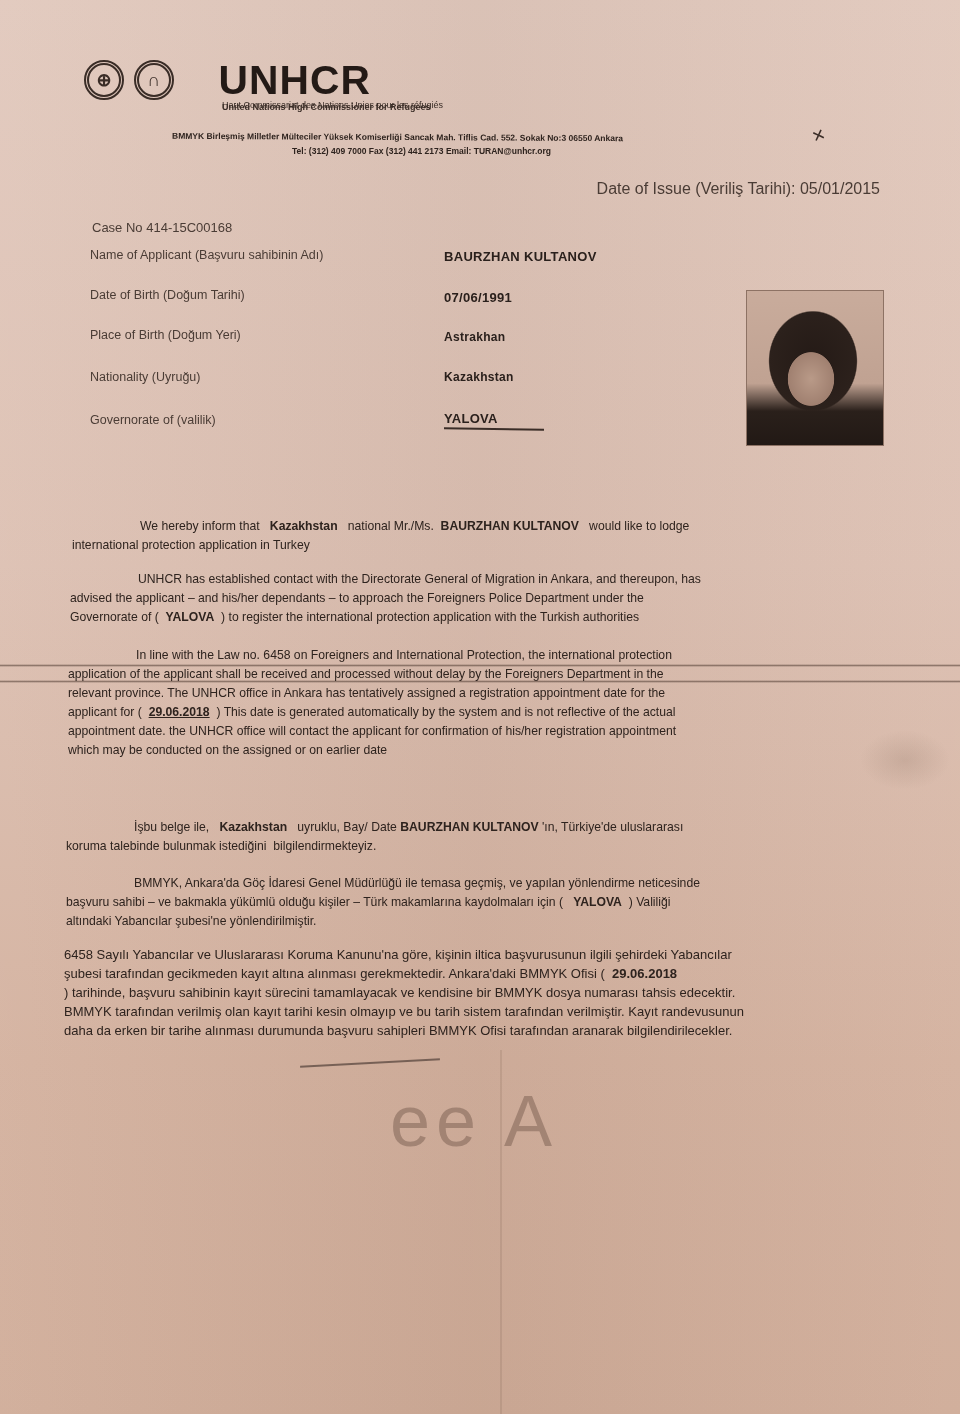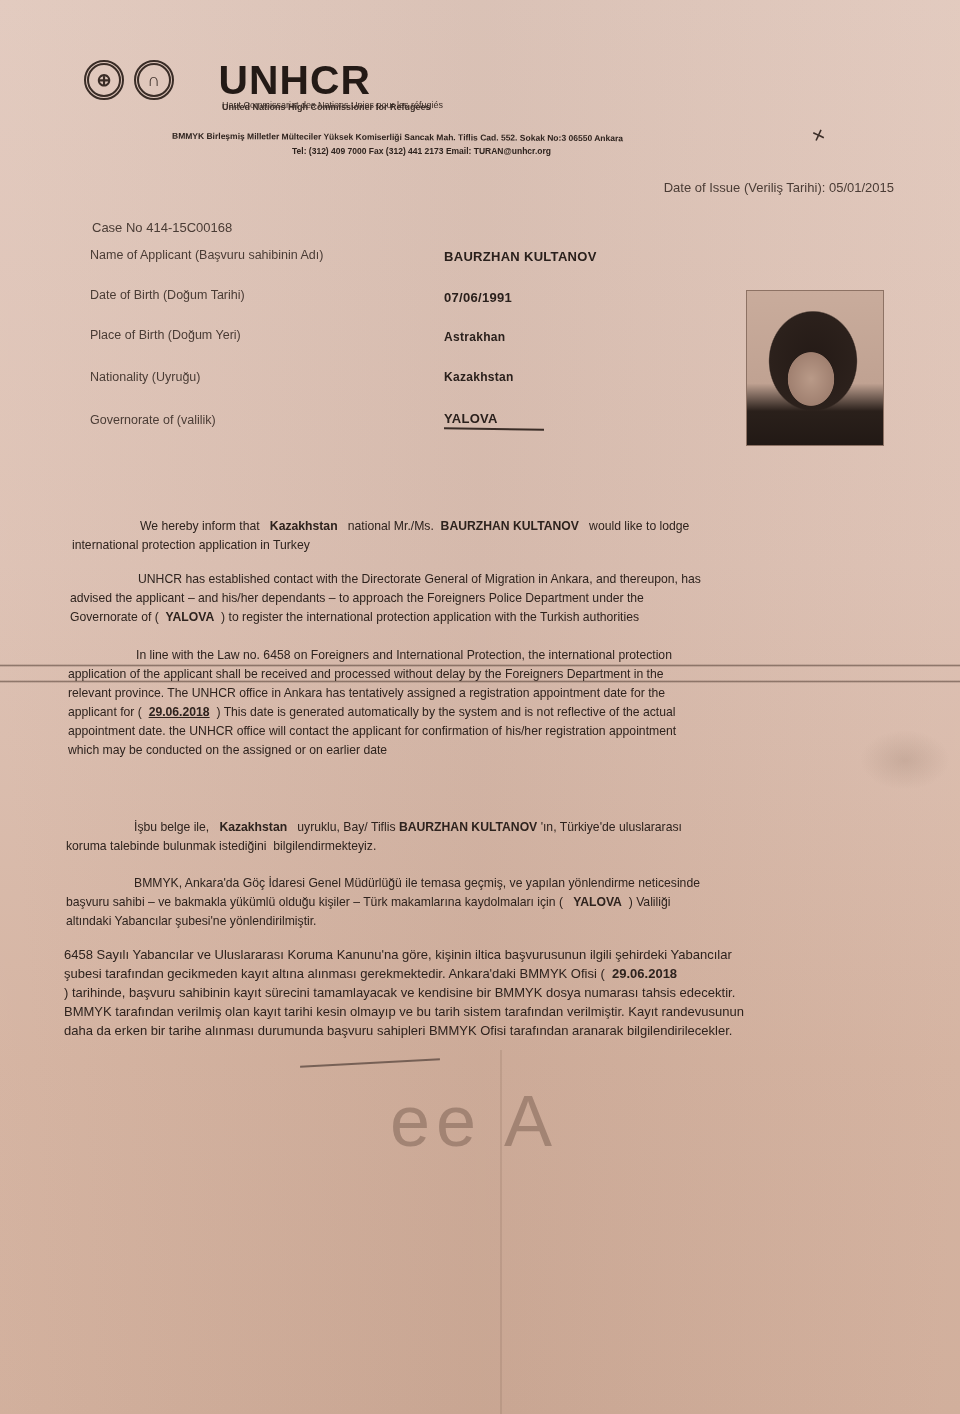--- a/index.html
+++ b/index.html
@@ -45,21 +45,21 @@
     position: absolute; left: 172px; top: 132px; font-size: 8.5px; font-weight: bold;
     color: #2e231e; white-space: nowrap; transform: rotate(0.3deg);
   }
   .addr2 {
     position: absolute; left: 292px; top: 146px; font-size: 8.5px; font-weight: bold;
     color: #2e231e; white-space: nowrap;
   }
   .pen-mark { position: absolute; left: 812px; top: 126px; font-size: 16px; color: #3a2d27; transform: rotate(-20deg); }
 
   .case-no { position: absolute; left: 92px; top: 176px; font-size: 13px; color: #4a3c35; margin-top: 44px; }
-  .issue-date { position: absolute; right: 66px; top: 180px; font-size: 13px; color: #4a3c35; }
+  .issue-date { position: absolute; right: 80px; top: 180px; font-size: 16px; color: #4a3c35; }
 
   .field-label { position: absolute; left: 90px; font-size: 12.5px; color: #4a3c35; }
   .field-value { position: absolute; left: 444px; font-size: 13px; font-weight: bold; color: #2a201c; letter-spacing: 0.3px; }
   .underline-pen { position: absolute; left: 444px; top: 428px; width: 100px; height: 2px; background: #3a2d27; transform: rotate(1deg); }
 
   .photo {
     position: absolute; left: 746px; top: 290px; width: 136px; height: 154px;
     background:
       radial-gradient(ellipse 38px 44px at 64px 88px, #b99a88 0%, #a08070 60%, rgba(0,0,0,0) 62%),
       radial-gradient(ellipse 62px 70px at 66px 70px, #241a16 0%, #2c211c 70%, rgba(0,0,0,0) 72%),
@@ -131,21 +131,21 @@
 <span>advised the applicant – and his/her dependants – to approach the Foreigners Police Department under the</span>
 <span>Governorate of (</span>  <b>YALOVA</b>  <span>) to register the international protection application with the Turkish authorities</span></div>
 
 <div class="para" style="left:68px;top:646px;width:840px"><span class="indent"></span><span>In line with the Law no. 6458 on Foreigners and International Protection, the international protection</span>
 <span>application of the applicant shall be received and processed without delay by the Foreigners Department in the</span>
 <span>relevant province. The UNHCR office in Ankara has tentatively assigned a registration appointment date for the</span>
 <span>applicant for (</span>  <b style="text-decoration:underline">29.06.2018</b>  <span>) This date is generated automatically by the system and is not reflective of the actual</span>
 <span>appointment date. the UNHCR office will contact the applicant for confirmation of his/her registration appointment</span>
 <span>which may be conducted on the assigned or on earlier date</span></div>
 
-<div class="para" style="left:66px;top:818px;width:880px"><span class="indent"></span><span>İşbu belge ile,</span>   <b>Kazakhstan</b>   <span>uyruklu, Bay/ Tiflis</span> <b>BAURZHAN KULTANOV</b> <span>'ın, Türkiye'de uluslararası</span>
+<div class="para" style="left:66px;top:818px;width:880px"><span class="indent"></span><span>İşbu belge ile,</span>   <b>Kazakhstan</b>   <span>uyruklu, Bay/ Date</span> <b>BAURZHAN KULTANOV</b> <span>'ın, Türkiye'de uluslararası</span>
 <span>koruma talebinde bulunmak istediğini  bilgilendirmekteyiz.</span></div>
 
 <div class="para" style="left:66px;top:874px;width:880px"><span class="indent"></span><span>BMMYK, Ankara'da Göç İdaresi Genel Müdürlüğü ile temasa geçmiş, ve yapılan yönlendirme neticesinde</span>
 <span>başvuru sahibi – ve bakmakla yükümlü olduğu kişiler – Türk makamlarına kaydolmaları için (</span>   <b>YALOVA</b>  <span>) Valiliği</span>
 <span>altındaki Yabancılar şubesi'ne yönlendirilmiştir.</span></div>
 
 <div class="para" style="left:64px;top:945px;width:890px;font-size:13px"><span>6458 Sayılı Yabancılar ve Uluslararası Koruma Kanunu'na göre, kişinin iltica başvurusunun ilgili şehirdeki Yabancılar</span>
 <span>şubesi tarafından gecikmeden kayıt altına alınması gerekmektedir. Ankara'daki BMMYK Ofisi (</span>  <b>29.06.2018</b>
 <span>) tarihinde, başvuru sahibinin kayıt sürecini tamamlayacak ve kendisine bir BMMYK dosya numarası tahsis edecektir.</span>
 <span>BMMYK tarafından verilmiş olan kayıt tarihi kesin olmayıp ve bu tarih sistem tarafından verilmiştir. Kayıt randevusunun</span>

